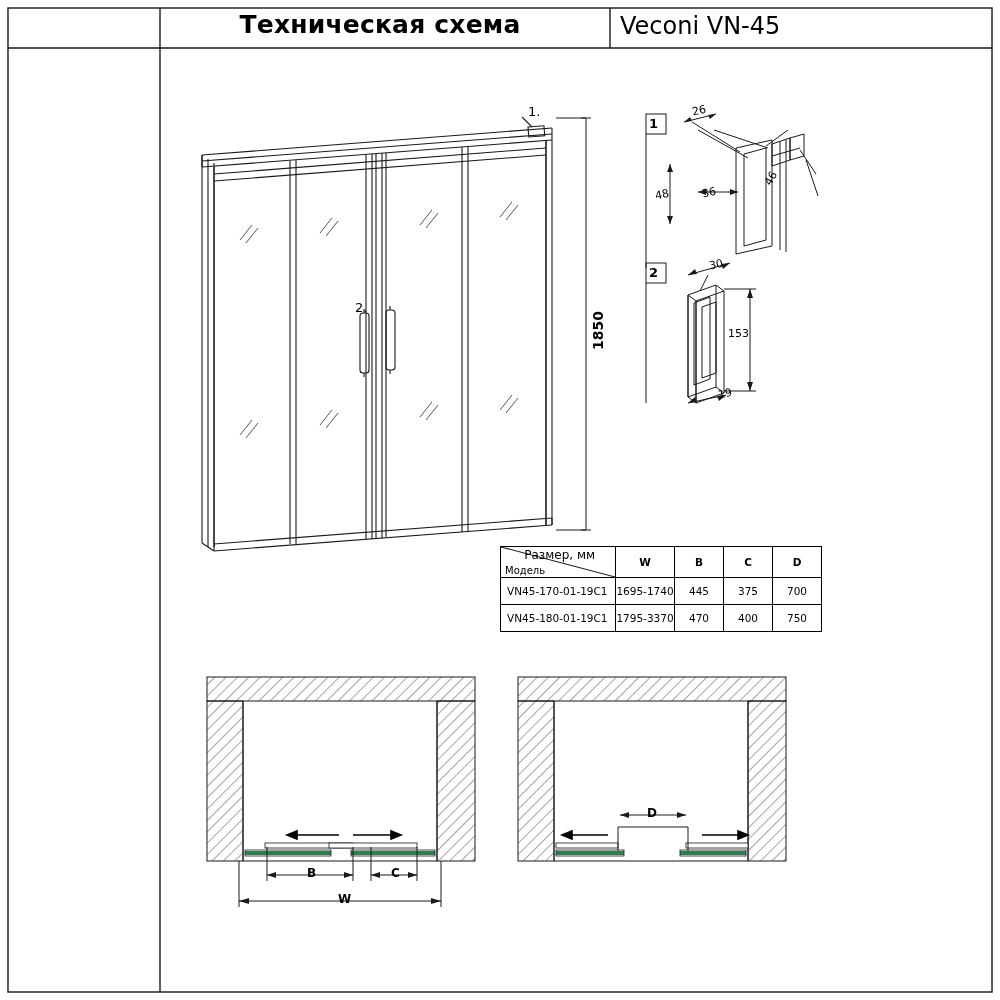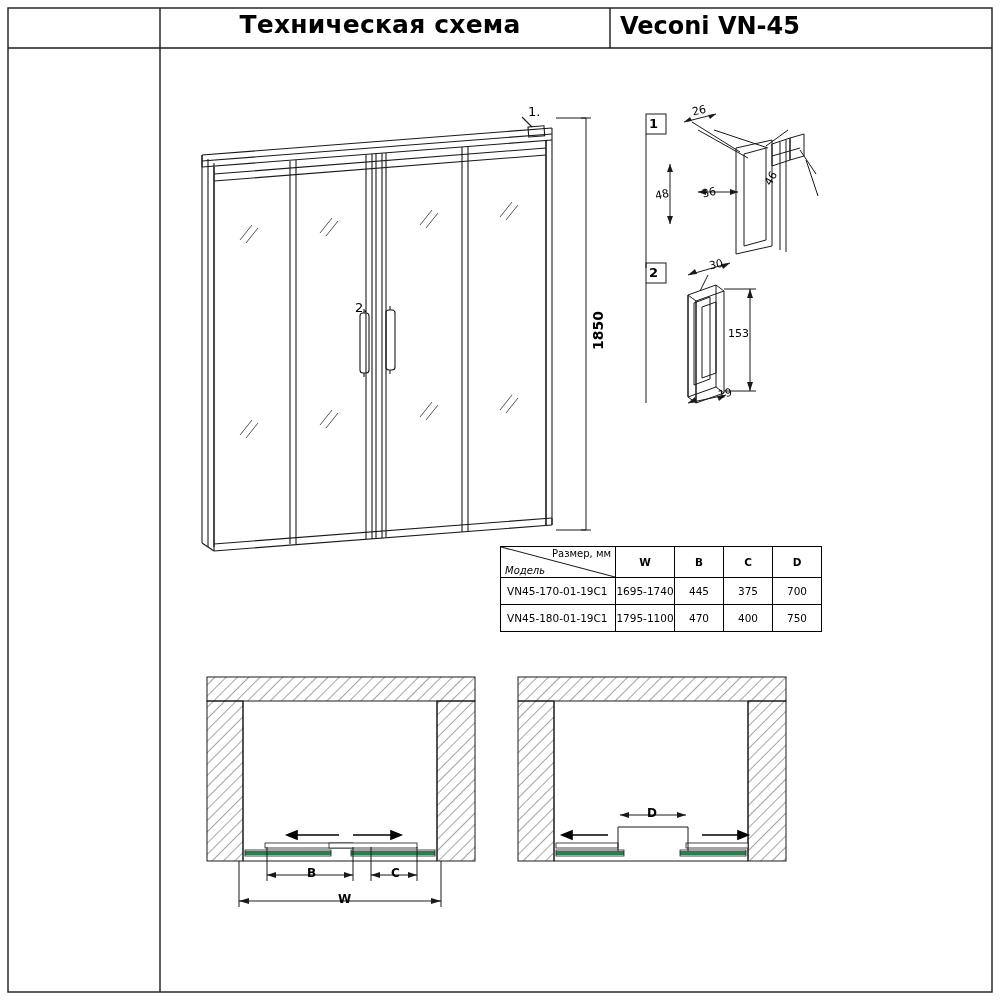--- a/index.html
+++ b/index.html
@@ -33,21 +33,21 @@
     font-size: 25px;
     font-weight: bold;
     letter-spacing: .2px;
   }
   .title-model {
     position: absolute;
     left: 620px; top: 12px;
     width: 300px;
     text-align: left;
     font-size: 24px;
-    font-weight: bold;
+    font-weight: normal;
   }
 
   
   #spec-table {
     position: absolute;
     left: 500px; top: 546px;
     border-collapse: collapse;
     font-size: 10.5px;
   }
   #spec-table td, #spec-table th {
@@ -68,30 +68,29 @@
     height: 30px !important;
   }
   .hdr-diag {
     position: absolute;
     left: 0; top: 0;
     width: 100%; height: 100%;
     overflow: hidden;
   }
   .hdr-size {
     position: absolute;
-    right: 4px; top: 1px;
-    font-size: 10px;
+    right: 20px; top: 1px;
+    font-size: 12px;
     font-weight: normal;
   }
   .hdr-model {
     position: absolute;
     left: 4px; bottom: 1px;
     font-size: 10px;
     font-weight: normal;
-    font-style: italic;
   }
 
   .lbl {
     position: absolute;
     font-size: 11px;
     white-space: nowrap;
   }
   .lbl-b { font-weight: bold; font-size: 12px; }
   .rot90 {
     transform: rotate(-90deg);
@@ -309,21 +308,21 @@
     <tbody>
       <tr>
         <td class="c-model">VN45-170-01-19C1</td>
         <td class="c-w">1695-1740</td>
         <td class="c-b">445</td>
         <td class="c-c">375</td>
         <td class="c-d">700</td>
       </tr>
       <tr>
         <td class="c-model">VN45-180-01-19C1</td>
-        <td class="c-w">1795-1100</td>
+        <td class="c-w">1795-3370</td>
         <td class="c-b">470</td>
         <td class="c-c">400</td>
         <td class="c-d">750</td>
       </tr>
     </tbody>
   </table>
 
   <svg class="abs" style="left:205px;top:675px;" width="275" height="245">
     <defs>
       <pattern id="hatchL" width="8" height="8" patternTransform="rotate(45)" patternUnits="userSpaceOnUse">

